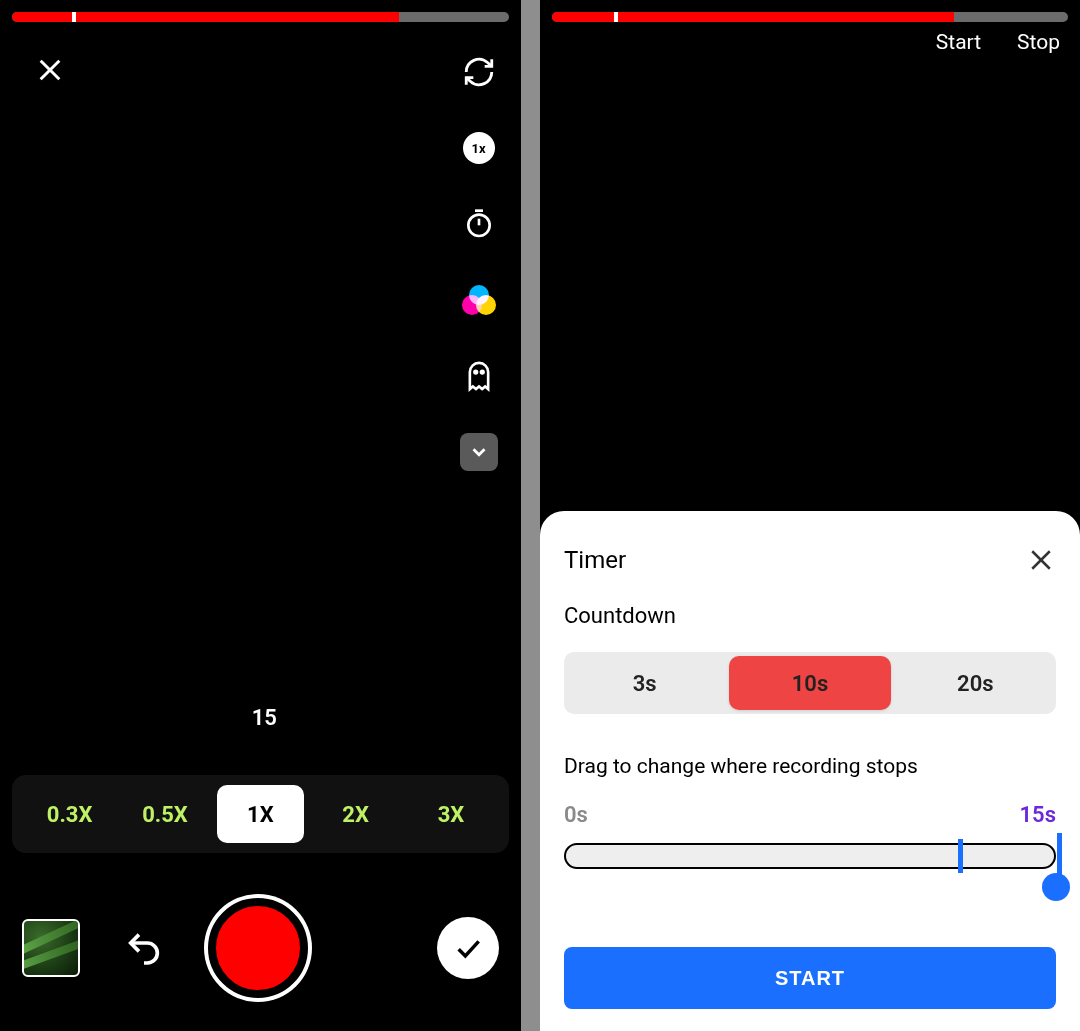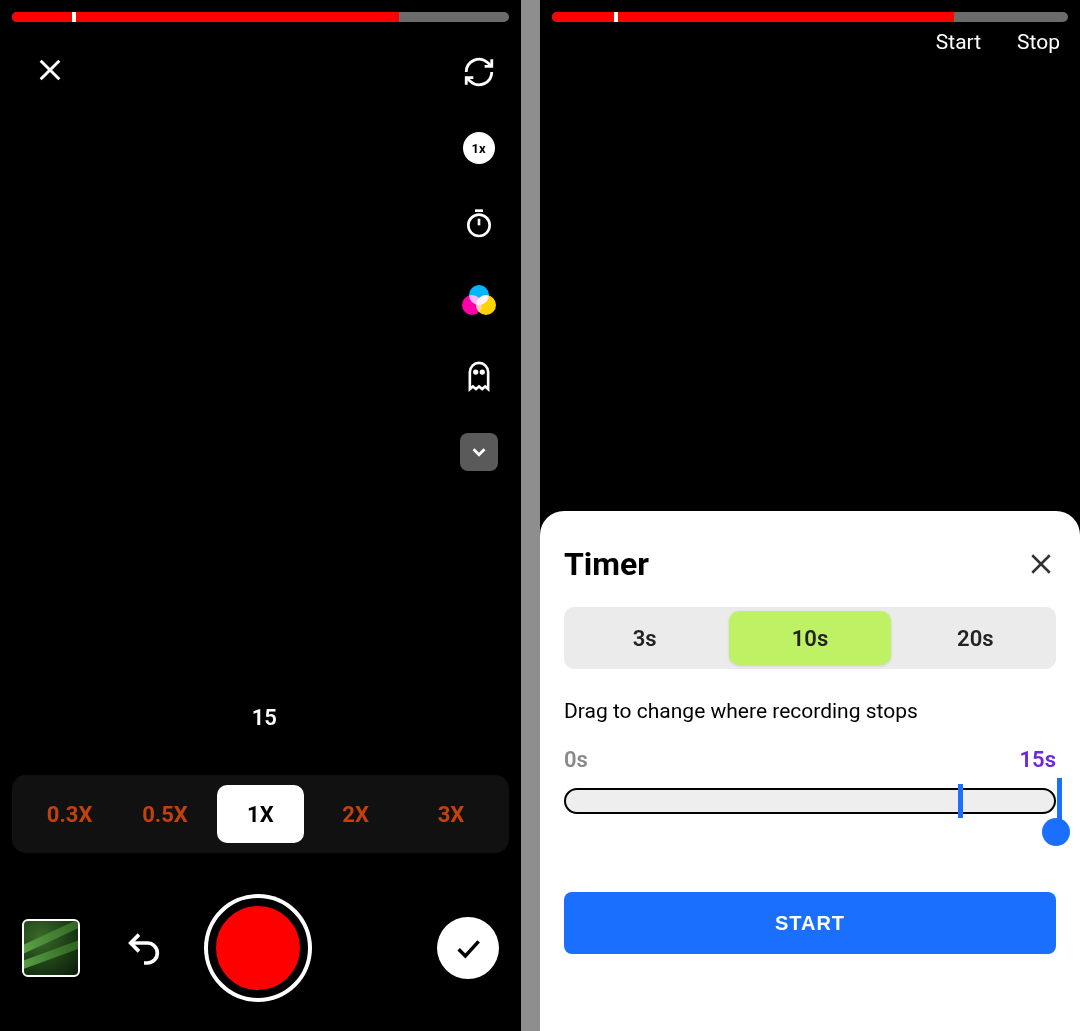--- a/index.html
+++ b/index.html
@@ -110,21 +110,21 @@
     gap: 8px;
     background: #111;
     padding: 10px 14px;
     border-radius: 14px;
     margin: 0 12px;
   }
   .speed-opt {
     flex: 1;
     height: 58px;
     display: flex; align-items: center; justify-content: center;
-    color: #c2410c;
+    color: #bef264;
     font-size: 22px;
     font-weight: 700;
     border-radius: 10px;
     cursor: pointer;
   }
   .speed-opt.sel {
     background: #fff;
     color: #000;
   }
 
@@ -197,45 +197,45 @@
     border-top-left-radius: 24px;
     border-top-right-radius: 24px;
     padding: 34px 24px 20px 24px;
     color: #000;
   }
   .sheet-header {
     display: flex;
     justify-content: space-between;
     align-items: center;
   }
-  .sheet-title { font-size: 32px; font-weight: 700; }
+  .sheet-title { font-size: 24px; font-weight: 400; }
   .sheet-close { width: 30px; height: 30px; cursor:pointer; color:#333; }
   .countdown-label { margin-top: 28px; font-size: 22px; }
   .countdown-seg {
     margin-top: 24px;
     background: #ebebeb;
     border-radius: 10px;
     display: flex;
     height: 62px;
   }
   .seg-opt {
     flex: 1;
     display:flex;align-items:center;justify-content:center;
     font-size: 22px;
     font-weight: 600;
     color: #222;
     cursor:pointer;
   }
   .seg-opt.sel {
-    background: #bef264;
+    background: #ef4444;
     border-radius: 10px;
     margin: 4px;
     box-shadow: 0 1px 3px rgba(0,0,0,0.12);
   }
-  .drag-label { margin-top: 30px; font-size: 21px; }
+  .drag-label { margin-top: 40px; font-size: 21px; }
   .range-labels {
     margin-top: 24px;
     display: flex;
     justify-content: space-between;
     font-size: 22px;
     font-weight: 600;
   }
   .range-min { color: #8a8a8a; }
   .range-max { color: #6d28d9; }
 
@@ -394,20 +394,21 @@
     <div class="sheet-header">
       <div class="sheet-title">Timer</div>
       <div class="sheet-close">
         <svg width="30" height="30" viewBox="0 0 24 24" fill="none" stroke="currentColor" stroke-width="2">
             <line x1="5" y1="5" x2="19" y2="19"></line>
             <line x1="19" y1="5" x2="5" y2="19"></line>
           </svg>
       </div>
     </div>
 
+    <div class="countdown-label">Countdown</div>
 
     <div class="countdown-seg">
       <div class="seg-opt">3s</div>
       <div class="seg-opt sel">10s</div>
       <div class="seg-opt">20s</div>
     </div>
 
     <div class="drag-label">Drag to change where recording stops</div>
 
     <div class="range-labels">

